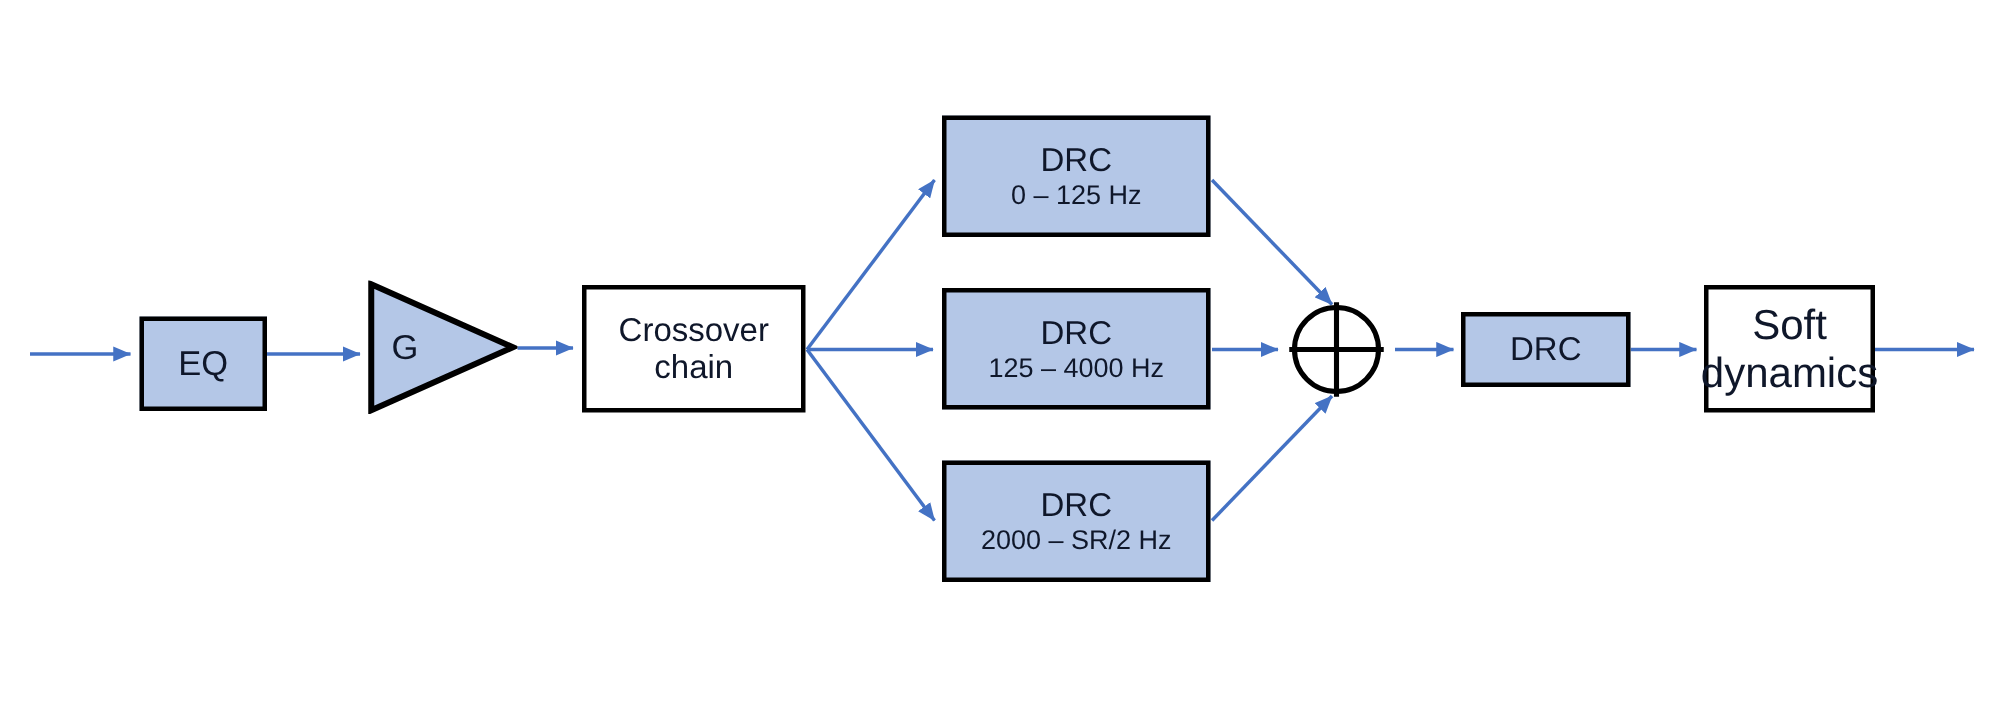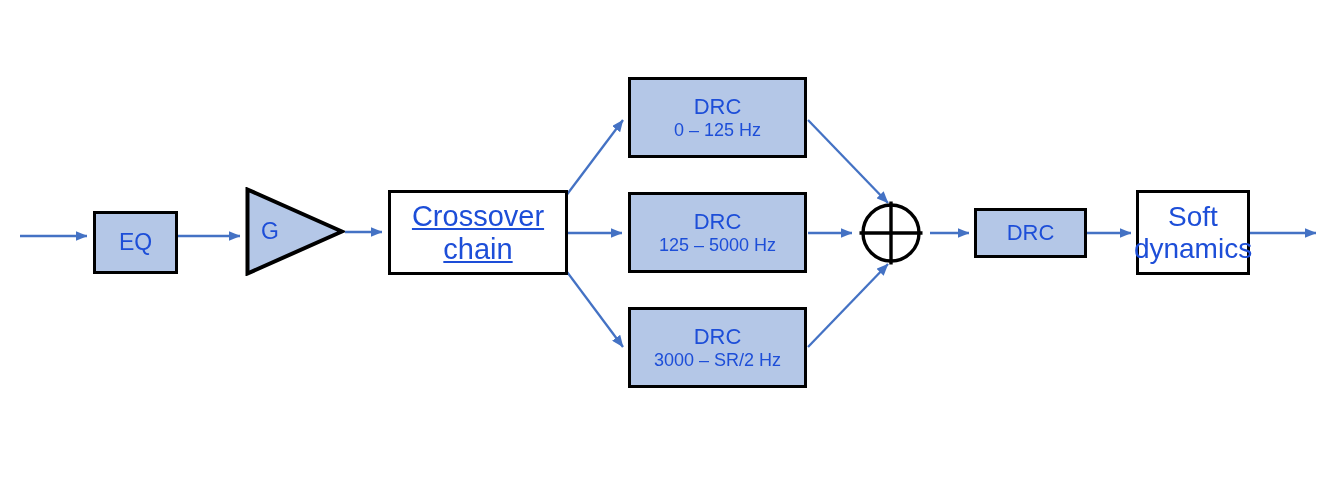--- a/index.html
+++ b/index.html
@@ -23,21 +23,21 @@
     height: 482px;
   }
   .node {
     position: absolute;
     box-sizing: border-box;
     display: flex;
     flex-direction: column;
     align-items: center;
     justify-content: center;
     text-align: left;
-    color: #1d4ed8;
+    color: #0f172a;
     line-height: 1.12;
   }
   .node-rect {
     border: 3px solid #000000;
   }
   .fill-blue { background: #b4c7e7; }
   .fill-white { background: #ffffff; }
 
   
   #node-eq {
@@ -55,23 +55,22 @@
     left: 0; top: 0;
     width: 100px; height: 89px;
   }
   #node-gain .tri-label {
     position: relative;
     font-size: 23px;
     margin-left: 16px;
   }
   
   #node-crossover {
-    left: 388px; top: 190px; width: 180px; height: 85px;
-    font-size: 29px;
-    text-decoration: underline;
+    left: 388px; top: 190px; width: 149px; height: 85px;
+    font-size: 22px;
   }
   
   #node-drc-low  { left: 628px; top: 77px;  width: 179px; height: 81px; }
   #node-drc-mid  { left: 628px; top: 192px; width: 179px; height: 81px; }
   #node-drc-high { left: 628px; top: 307px; width: 179px; height: 81px; }
   .drc-title {
     font-size: 22px;
     display: block;
   }
   .drc-range {
@@ -151,26 +150,26 @@
     <span>chain</span>
   </div>
 
   <div class="node node-rect fill-blue" id="node-drc-low">
     <span class="drc-title">DRC</span>
     <span class="drc-range">0 – 125 Hz</span>
   </div>
 
   <div class="node node-rect fill-blue" id="node-drc-mid">
     <span class="drc-title">DRC</span>
-    <span class="drc-range">125 – 5000 Hz</span>
+    <span class="drc-range">125 – 4000 Hz</span>
   </div>
 
   <div class="node node-rect fill-blue" id="node-drc-high">
     <span class="drc-title">DRC</span>
-    <span class="drc-range">3000 – SR/2 Hz</span>
+    <span class="drc-range">2000 – SR/2 Hz</span>
   </div>
 
   <div class="node" id="node-sum">
     <svg width="68" height="68" viewBox="0 0 68 68" xmlns="http://www.w3.org/2000/svg">
       <circle cx="34" cy="34" r="28" fill="#ffffff" stroke="#000000" stroke-width="3.4"></circle>
       <line x1="34" y1="2.5" x2="34" y2="65.5" stroke="#000000" stroke-width="3.4"></line>
       <line x1="2.5" y1="34" x2="65.5" y2="34" stroke="#000000" stroke-width="3.4"></line>
     </svg>
   </div>
 

